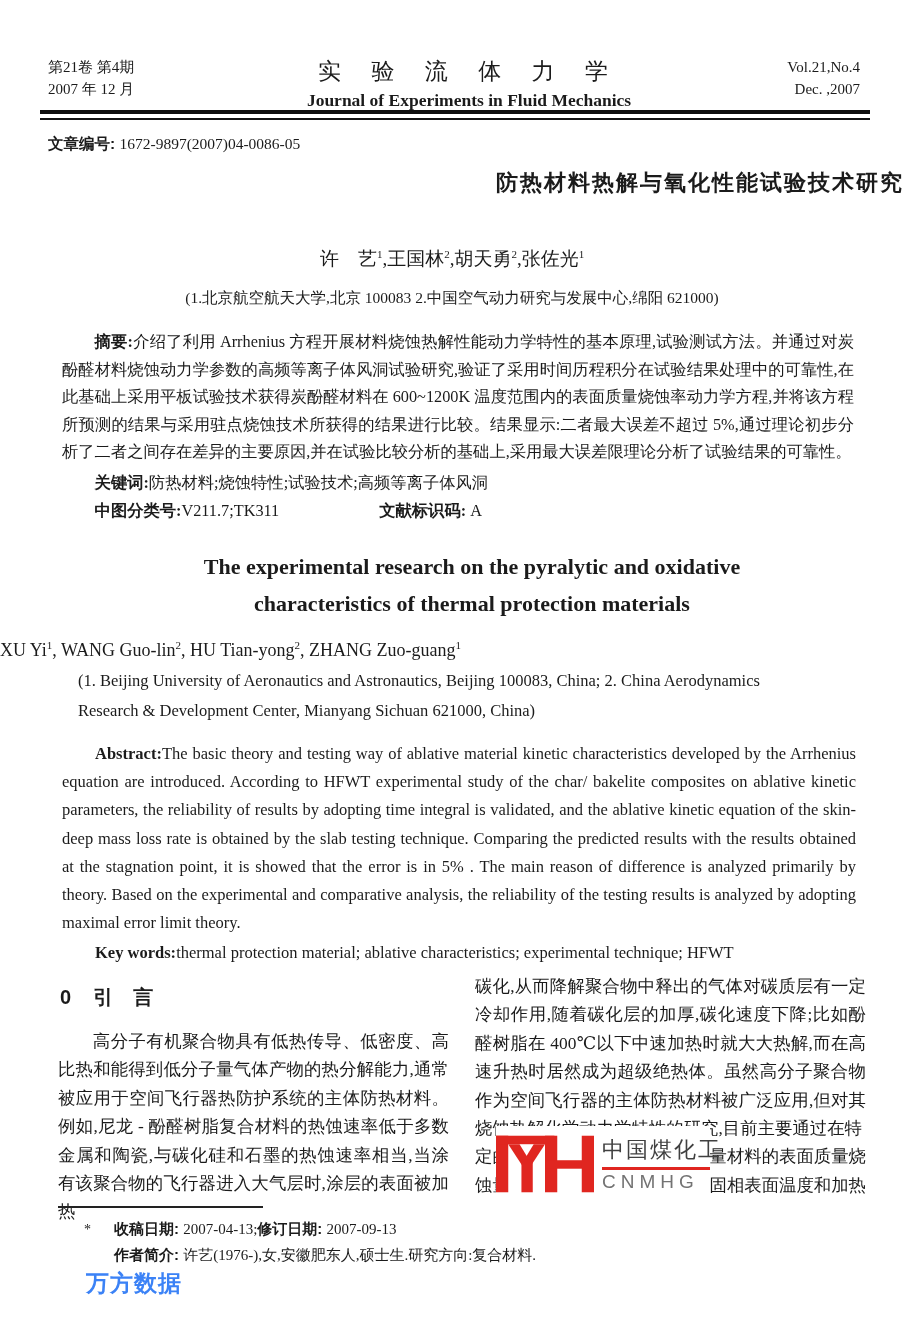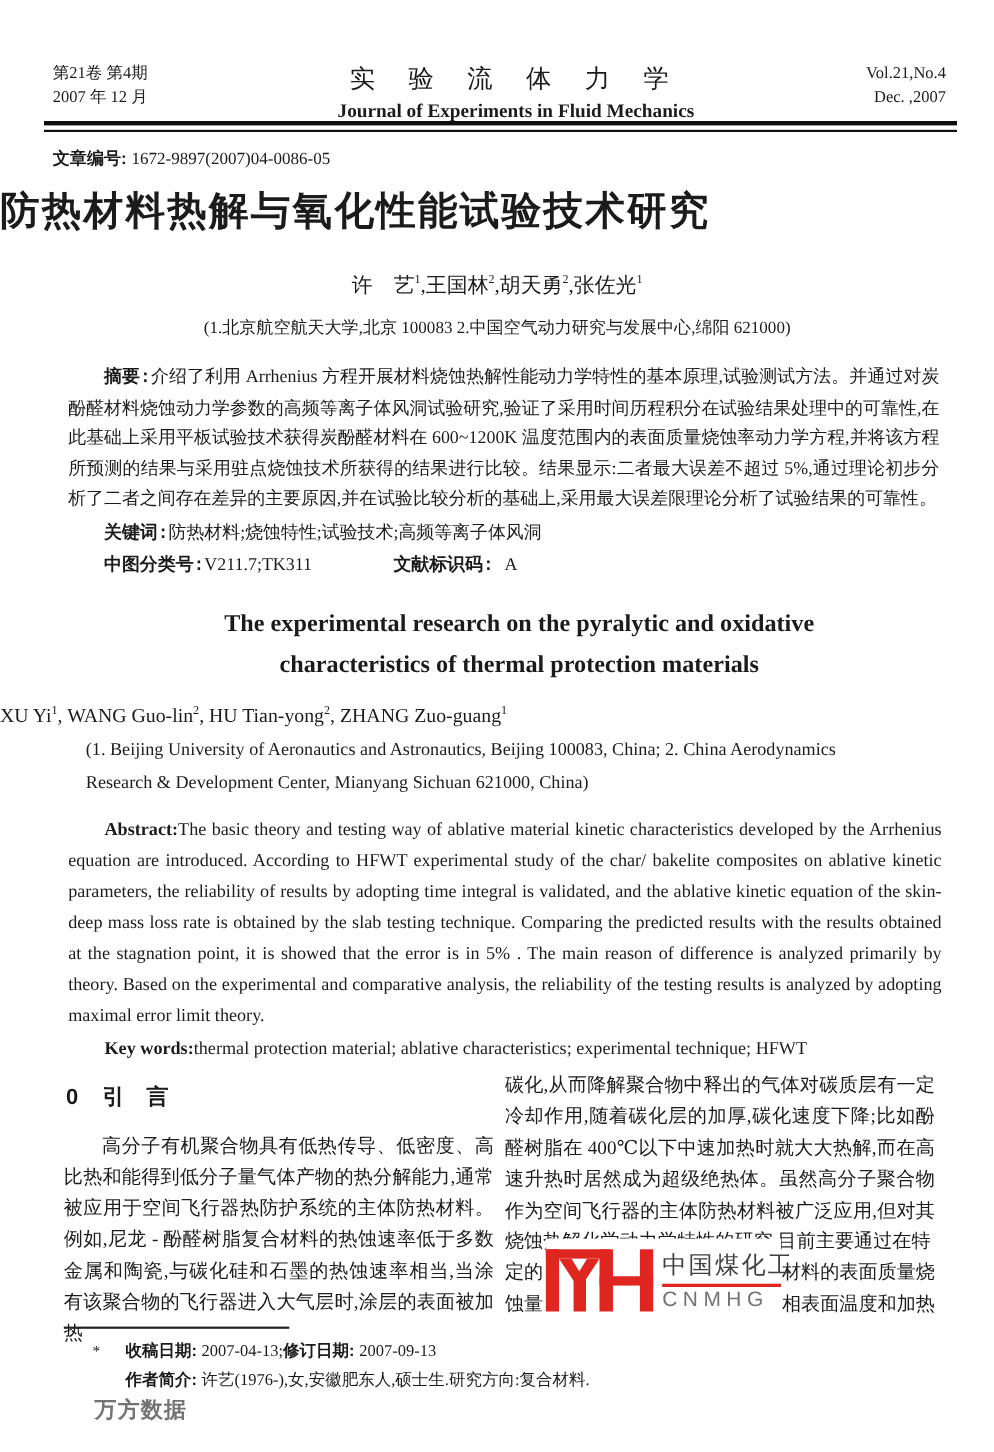--- a/index.html
+++ b/index.html
@@ -17,50 +17,50 @@
   .h-center{flex:1;text-align:center;}
   .jt-cn{font-size:23px;font-weight:normal;letter-spacing:12px;font-family:"Liberation Sans","DejaVu Sans",sans-serif;}
   .jt-en{font-size:17.5px;font-weight:bold;margin-top:3px;}
   .h-right{width:130px;text-align:right;font-size:15px;line-height:22px;}
   .double-rule{position:absolute;top:110px;left:40px;right:34px;height:4px;
     border-top:4px solid #0d0d0d;border-bottom:2px solid #111;}
 
   .article-id{position:absolute;top:134px;left:48px;font-size:15.5px;}
   .article-id b{font-family:"Liberation Sans","DejaVu Sans",sans-serif;}
 
-  .title-cn{position:absolute;top:168px;left:0;width:100%;text-align:left;
-    font-size:36px;font-weight:bold;letter-spacing:2px;
+  .title-cn{position:absolute;top:168px;left:0;width:100%;text-align:right;
+    font-size:22px;font-weight:bold;letter-spacing:2px;
     font-family:Liberation Serif, serif;}
 
   .authors-cn{position:absolute;top:246px;left:0;width:100%;text-align:center;font-size:19px;}
   .affil-cn{position:absolute;top:288px;left:0;width:100%;text-align:center;font-size:15.5px;}
 
   
   .meta{position:absolute;top:328px;left:62px;width:792px;font-size:16.3px;line-height:27.5px;}
   .meta p{margin:0;text-align:justify;}
   .meta .abstract{text-indent:2em;}
   .meta .kw{text-indent:2em;margin-top:3px;}
   .meta .clc{text-indent:2em;margin-top:1px;}
-  .meta .doccode{margin-left:74px;}
-  .meta b{font-family:Liberation Mono, monospace;font-weight:bold;}
+  .meta .doccode{margin-left:100px;}
+  .meta b{font-family:Liberation Serif, serif;font-weight:bold;}
 
   
   .en-title{position:absolute;top:548px;left:0;width:100%;text-align:center;
     font-size:22px;font-weight:bold;line-height:37px;}
   .en-title div{white-space:nowrap;padding-left:40px;}
   .en-authors{position:absolute;top:618px;left:0;width:100%;text-align:left;font-size:18px;margin-top:22px;}
   .en-affil{position:absolute;top:666px;left:78px;width:760px;font-size:16.5px;line-height:30px;}
   .en-affil div{white-space:nowrap;}
   .en-meta{position:absolute;top:740px;left:62px;width:794px;font-size:16.5px;line-height:28.2px;}
   .en-meta p{margin:0;text-align:justify;}
   .en-meta .en-abstract{text-indent:2em;}
   .en-meta .en-kw{text-indent:2em;margin-top:2px;}
 
   
-  .columns{position:absolute;top:972px;left:58px;width:808px;display:flex;gap:10px;}
+  .columns{position:absolute;top:972px;left:58px;width:808px;display:flex;gap:26px;}
   .col{width:391px;}
   .sec-head{font-size:20px;font-weight:bold;margin:12px 0 16px 2px;
     font-family:"Liberation Sans","DejaVu Sans",sans-serif;}
   .sec-head .num{margin-right:22px;}
   .cnp{margin:0;font-size:17.4px;line-height:28.4px;text-align:justify;}
   .indent{text-indent:2em;}
   .frag{display:flex;justify-content:space-between;font-size:17.4px;line-height:28.4px;}
 
   
   .watermark{position:absolute;left:496px;top:1126px;width:214px;height:76px;
@@ -72,22 +72,22 @@
   .wm-rule{height:3px;background:#e02620;margin-top:2px;width:108px;}
   .wm-en{font-size:19px;color:#737373;letter-spacing:5px;margin-top:1px;
     font-family:"Liberation Sans","DejaVu Sans",sans-serif;}
 
   
   .fn-rule{position:absolute;top:1206px;left:58px;width:205px;border-top:2px solid #222;}
   .footnote{position:absolute;top:1216px;left:84px;font-size:15px;line-height:25px;}
   .footnote b{font-family:"Liberation Sans","DejaVu Sans",sans-serif;}
   .fn-marker{display:inline-block;width:30px;font-size:14px;}
   .fn-line2{margin-left:30px;}
-  .wanfang{position:absolute;top:1268px;left:86px;font-size:20px;font-weight:bold;
-    color:#737373;letter-spacing:1px;font-family:Liberation Serif, serif;}
+  .wanfang{position:absolute;top:1268px;left:86px;font-size:23px;font-weight:bold;
+    color:#3b82f6;letter-spacing:1px;font-family:Liberation Serif, serif;}
 </style>
 </head>
 <body>
 
 <div class="page">
 
   <div class="header">
     <div class="h-left">
       <div>第21卷  第4期</div>
       <div>2007 年 12 月</div>

